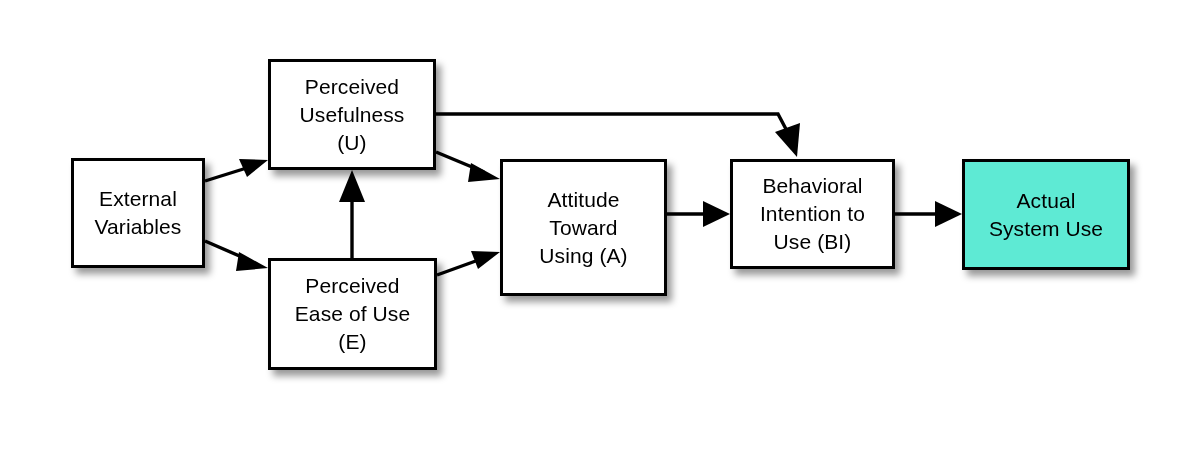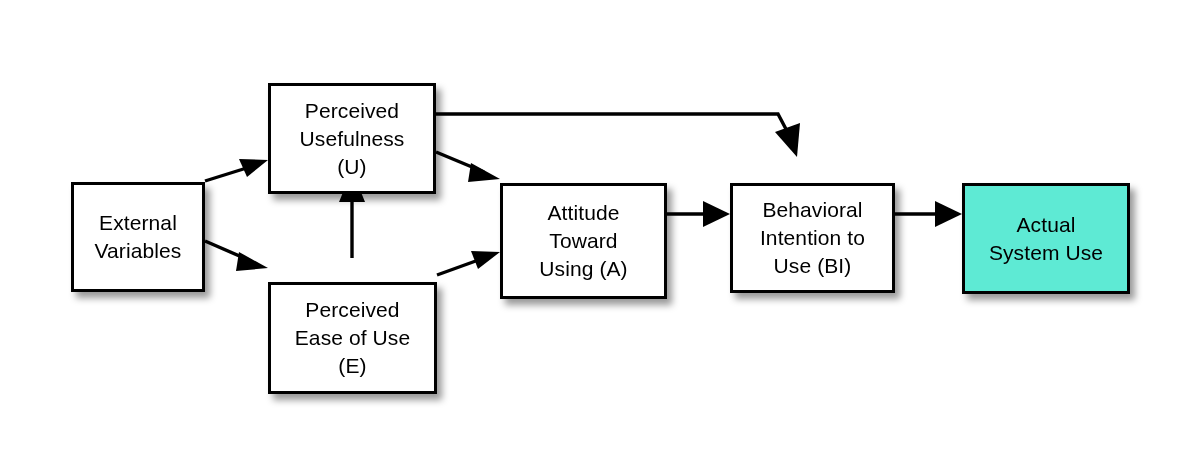--- a/index.html
+++ b/index.html
@@ -24,21 +24,20 @@
     align-items: center;
     justify-content: center;
     text-align: center;
     color: #000000;
     font-size: 21px;
     line-height: 28px;
     letter-spacing: 0.1px;
     box-shadow: 5px 6px 7px rgba(0,0,0,0.40);
     white-space: pre-line;
     z-index: 3;
-    margin-top: 24px;
   }
   .edge-layer {
     position: absolute;
     left: 0;
     top: 0;
     width: 1200px;
     height: 451px;
     z-index: 2;
     pointer-events: none;
   }
@@ -92,21 +91,21 @@
   </svg>
 
   <div class="node" style="left: 71px; top: 158px; width: 134px; height: 110px; background: rgb(255, 255, 255); border-color: rgb(0, 0, 0);">External
 Variables</div>
   <div class="node" style="left: 268px; top: 59px; width: 168px; height: 111px; background: rgb(255, 255, 255); border-color: rgb(0, 0, 0);">Perceived
 Usefulness
 (U)</div>
   <div class="node" style="left: 268px; top: 258px; width: 169px; height: 112px; background: rgb(255, 255, 255); border-color: rgb(0, 0, 0);">Perceived
 Ease of Use
 (E)</div>
-  <div class="node" style="left: 500px; top: 159px; width: 167px; height: 116px; background: rgb(255, 255, 255); border-color: rgb(0, 0, 0);">Attitude
+  <div class="node" style="left: 500px; top: 159px; width: 167px; height: 137px; background: rgb(255, 255, 255); border-color: rgb(0, 0, 0);">Attitude
 Toward
 Using (A)</div>
   <div class="node" style="left: 730px; top: 159px; width: 165px; height: 110px; background: rgb(255, 255, 255); border-color: rgb(0, 0, 0);">Behavioral
 Intention to
 Use (BI)</div>
   <div class="node" style="left: 962px; top: 159px; width: 168px; height: 111px; background: #5eead4; border-color: rgb(0, 0, 0);">Actual
 System Use</div>
 
 </div>
 

